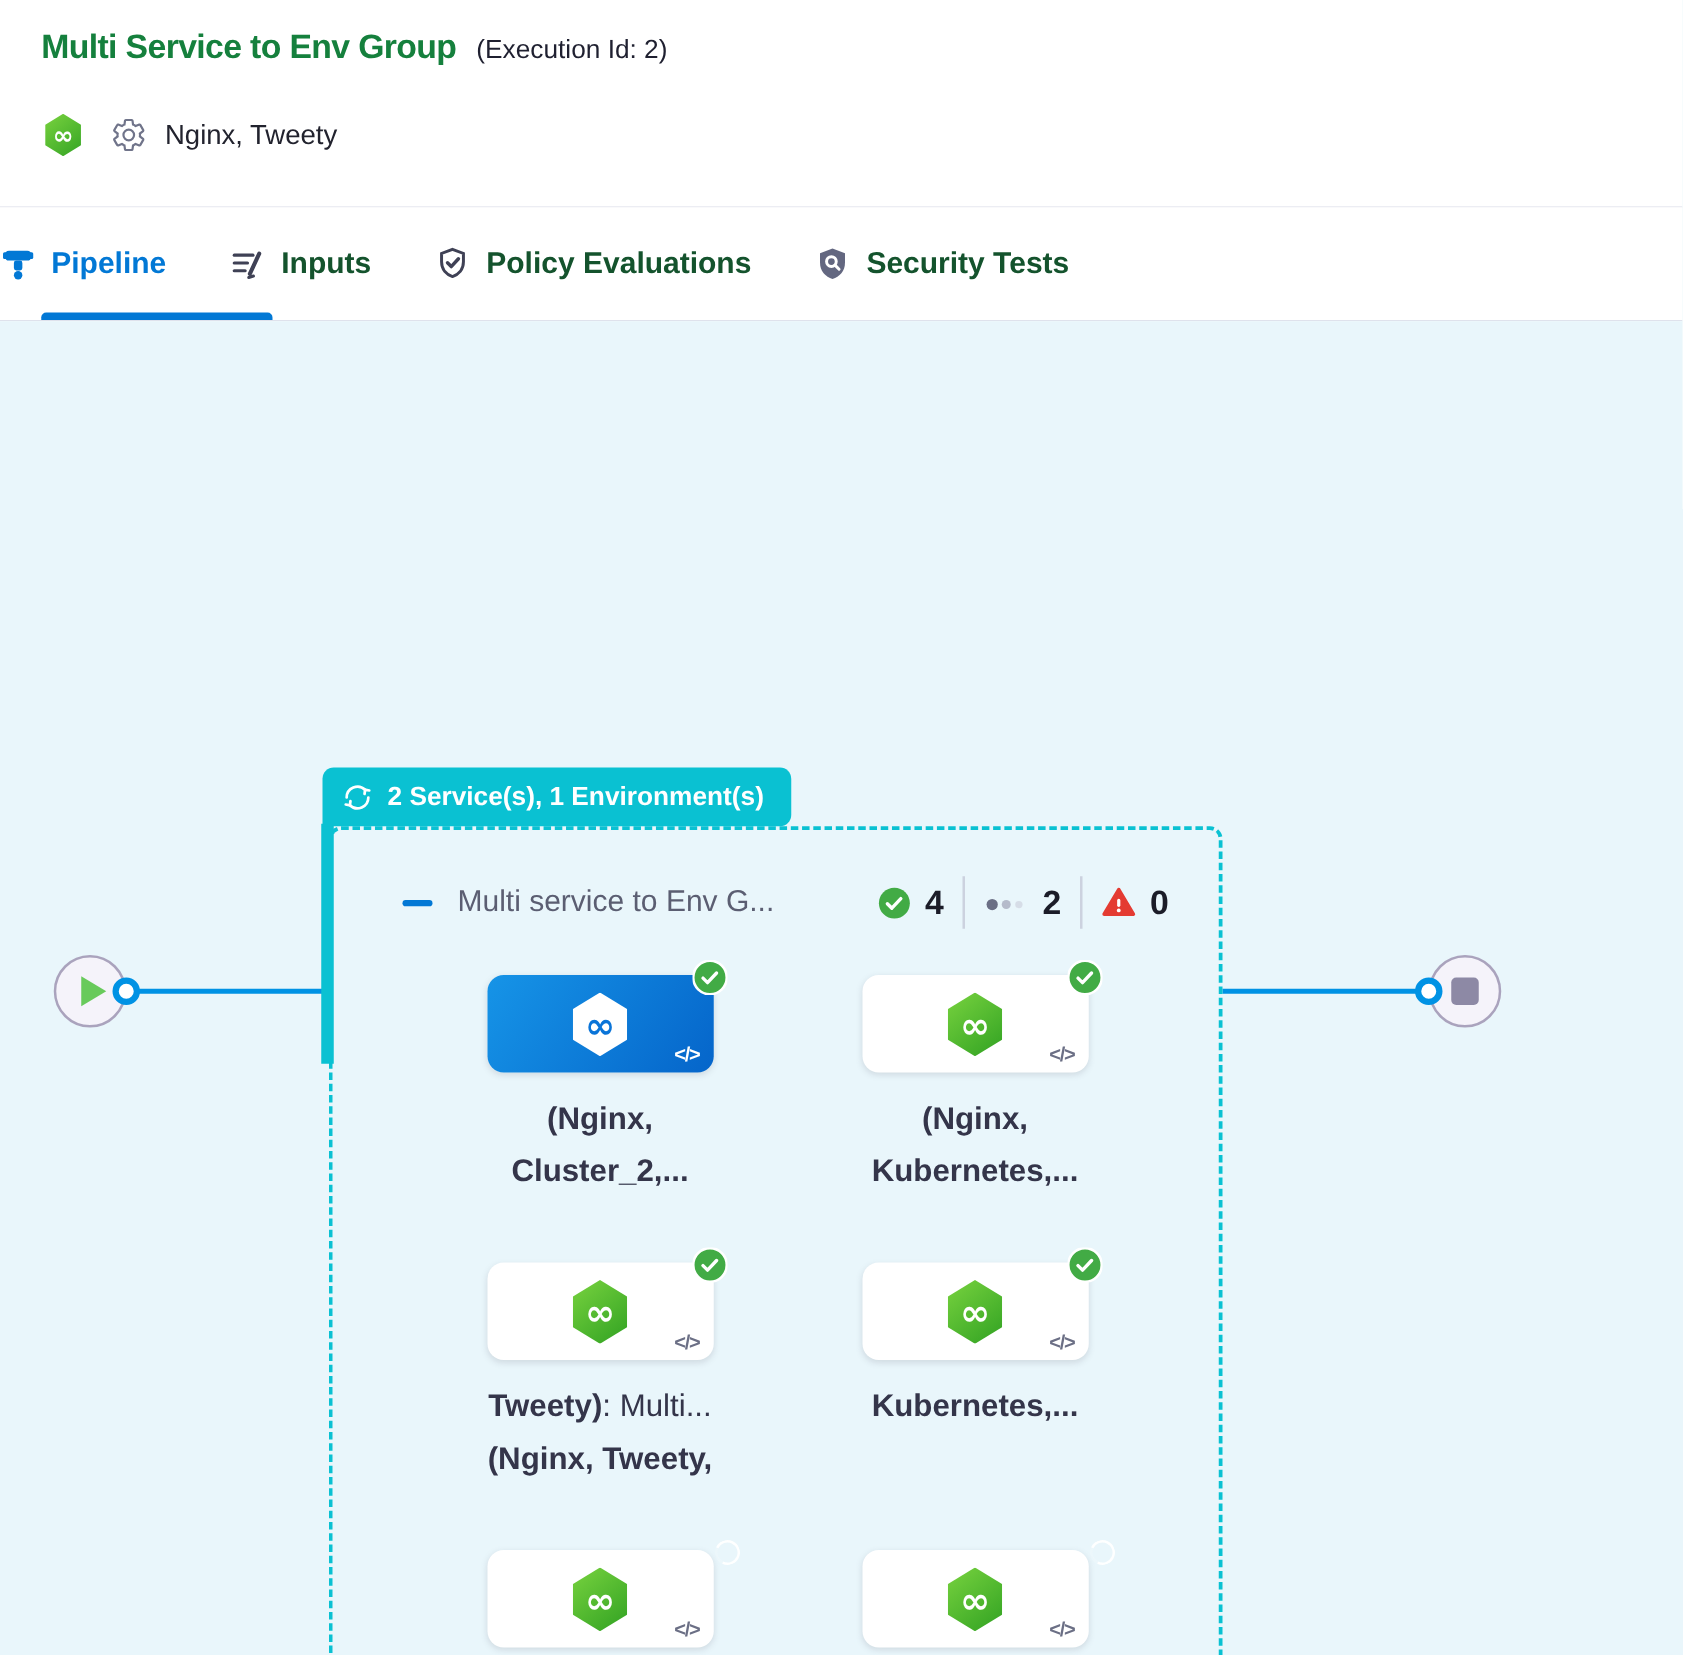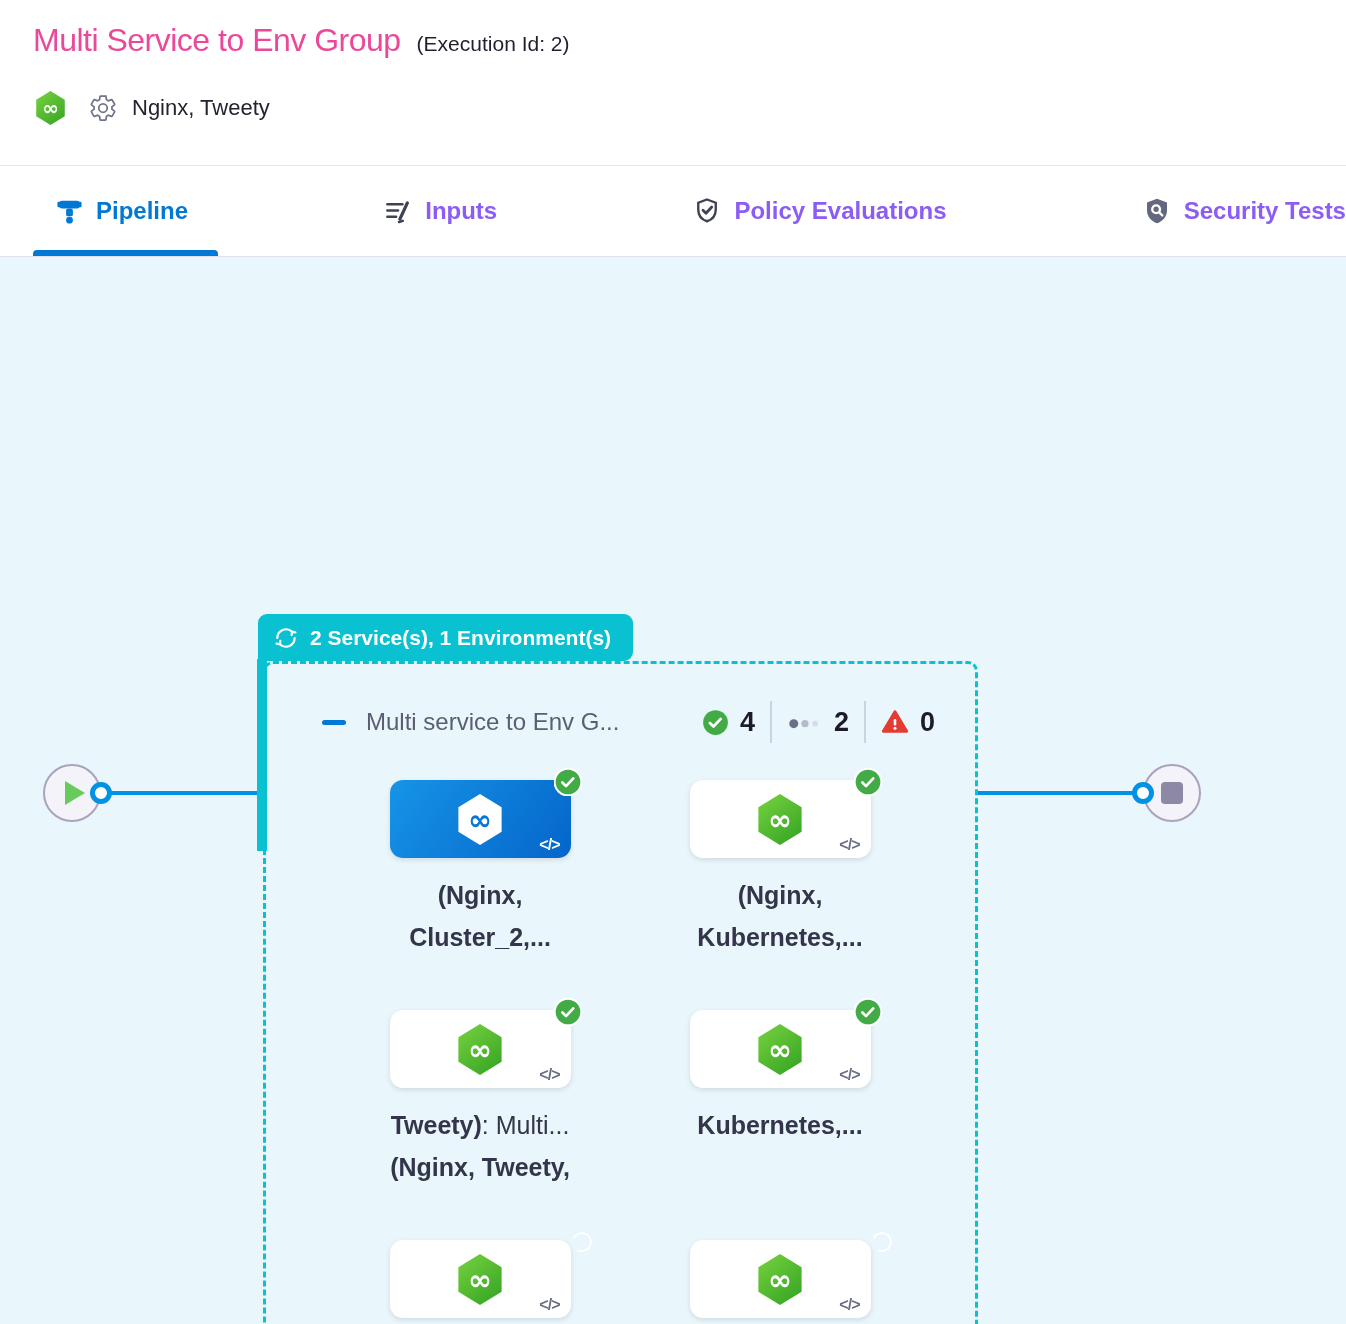--- a/index.html
+++ b/index.html
@@ -3,34 +3,34 @@
 <meta charset="utf-8">
 <style>
   * { margin:0; padding:0; box-sizing:border-box; }
   html,body { width:1346px; height:1324px; }
   body { font-family:"Liberation Sans","DejaVu Sans",sans-serif; background:#fff; overflow:hidden; }
   #app { position:relative; width:1346px; height:1324px; }
 
   
   .header { position:relative; width:100%; height:166px; background:#fff; border-bottom:1px solid #e6e8f0; }
   .title-row { position:absolute; left:33px; top:22px; display:flex; align-items:baseline; gap:16px; }
-  .page-title { font-size:32px; font-weight:400; color:#ec4899; letter-spacing:-0.5px; }
+  .page-title { font-size:27px; font-weight:700; color:#15803d; letter-spacing:-0.5px; }
   .exec-id { font-size:21px; font-weight:400; color:#1f2030; }
   .meta-row { position:absolute; left:35px; top:90px; display:flex; align-items:center; gap:22px; height:36px; }
   .meta-row .txt { font-size:22px; color:#22232e; }
   .meta-group { display:flex; align-items:center; gap:14px; }
   .hexagon { display:flex; align-items:center; justify-content:center;
              clip-path:polygon(50% 0%,96% 26%,96% 74%,50% 100%,4% 74%,4% 26%); }
   .hex-sm { width:31px; height:34px; background:linear-gradient(140deg,#7ad33f 0%,#33a324 100%); }
   .hex-sm .inf { color:#fff; font-size:20px; font-weight:700; line-height:34px; font-family:"DejaVu Sans",sans-serif; }
 
   
   .tabbar { position:relative; width:100%; height:91px; background:#fff; border-bottom:1px solid #dfe2ec;
-            display:flex; align-items:center; padding-left:55px; gap:50px;justify-content:space-between; }
-  .tab { display:flex; align-items:center; gap:12px; font-size:24px; font-weight:600; color:#8b5cf6; cursor:pointer; }
+            display:flex; align-items:center; gap:50px; }
+  .tab { display:flex; align-items:center; gap:12px; font-size:24px; font-weight:600; color:#14532d; cursor:pointer; }
   .tab.active { color:#0278d5; }
   .tab-underline { position:absolute; left:33px; bottom:0; width:185px; height:6px; background:#0278d5; border-radius:4px 4px 0 0; }
 
   
   .canvas { position:relative; width:100%; height:1067px; background:#e9f6fb; }
 
   .edge { position:absolute; height:4px; background:#0092e4; top:534px; }
   .edge.left  { left:100px; width:158px; }
   .edge.right { left:978px; width:166px; }
 

